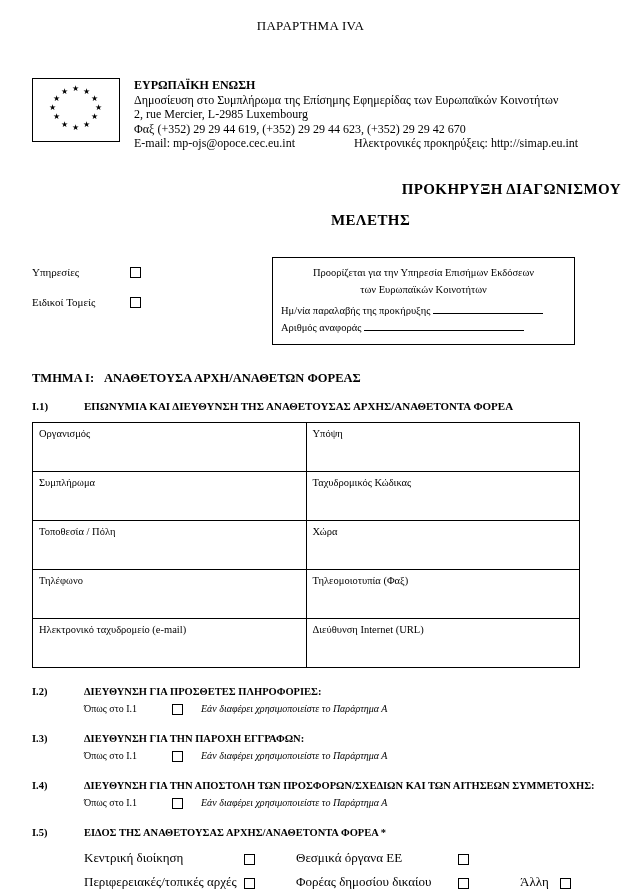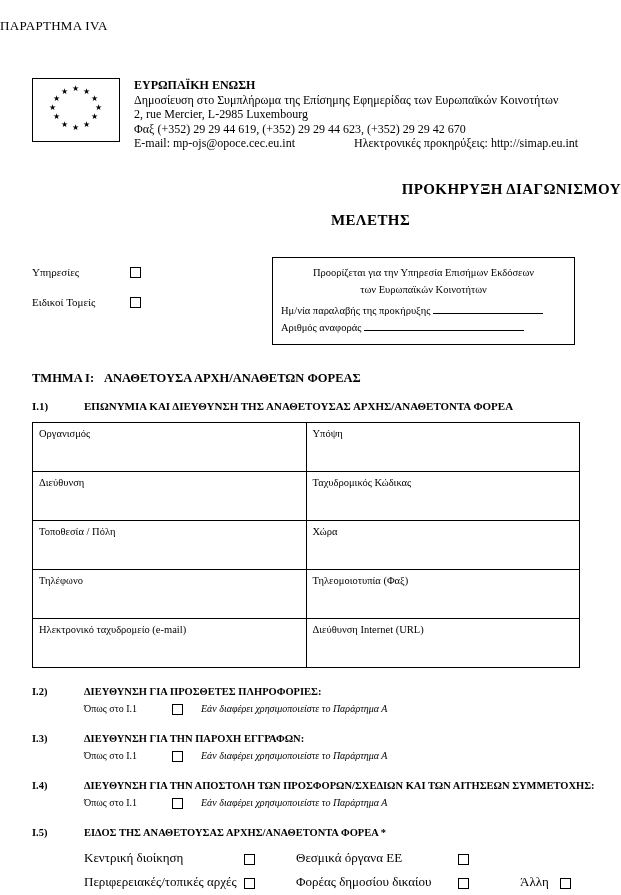--- a/index.html
+++ b/index.html
@@ -15,20 +15,21 @@
     position: relative;
     overflow: hidden;
   }
   .page {
     position: relative;
     width: 621px;
     height: 895px;
     padding: 0;
   }
   .doc-title {
+    text-align: center;
     font-size: 13px;
     margin-top: 18px;
     letter-spacing: 0.3px;
   }
 
   
   .eu-header {
     display: flex;
     align-items: flex-start;
     margin: 44px 0 0 32px;
@@ -247,21 +248,21 @@
     <span class="num">I.1)</span><span class="smallcaps">ΕΠΩΝΥΜΙΑ ΚΑΙ ΔΙΕΥΘΥΝΣΗ ΤΗΣ ΑΝΑΘΕΤΟΥΣΑΣ ΑΡΧΗΣ/ΑΝΑΘΕΤΟΝΤΑ ΦΟΡΕΑ</span>
   </div>
 
   <table class="info">
     <tbody>
         <tr>
       <td>Οργανισμός</td>
       <td>Υπόψη</td>
     </tr>
     <tr>
-      <td>Διεύθυνση</td>
+      <td>Συμπλήρωμα</td>
       <td>Ταχυδρομικός Κώδικας</td>
     </tr>
     <tr>
       <td>Τοποθεσία / Πόλη</td>
       <td>Χώρα</td>
     </tr>
     <tr>
       <td>Τηλέφωνο</td>
       <td>Τηλεομοιοτυπία (Φαξ)</td>
     </tr>

